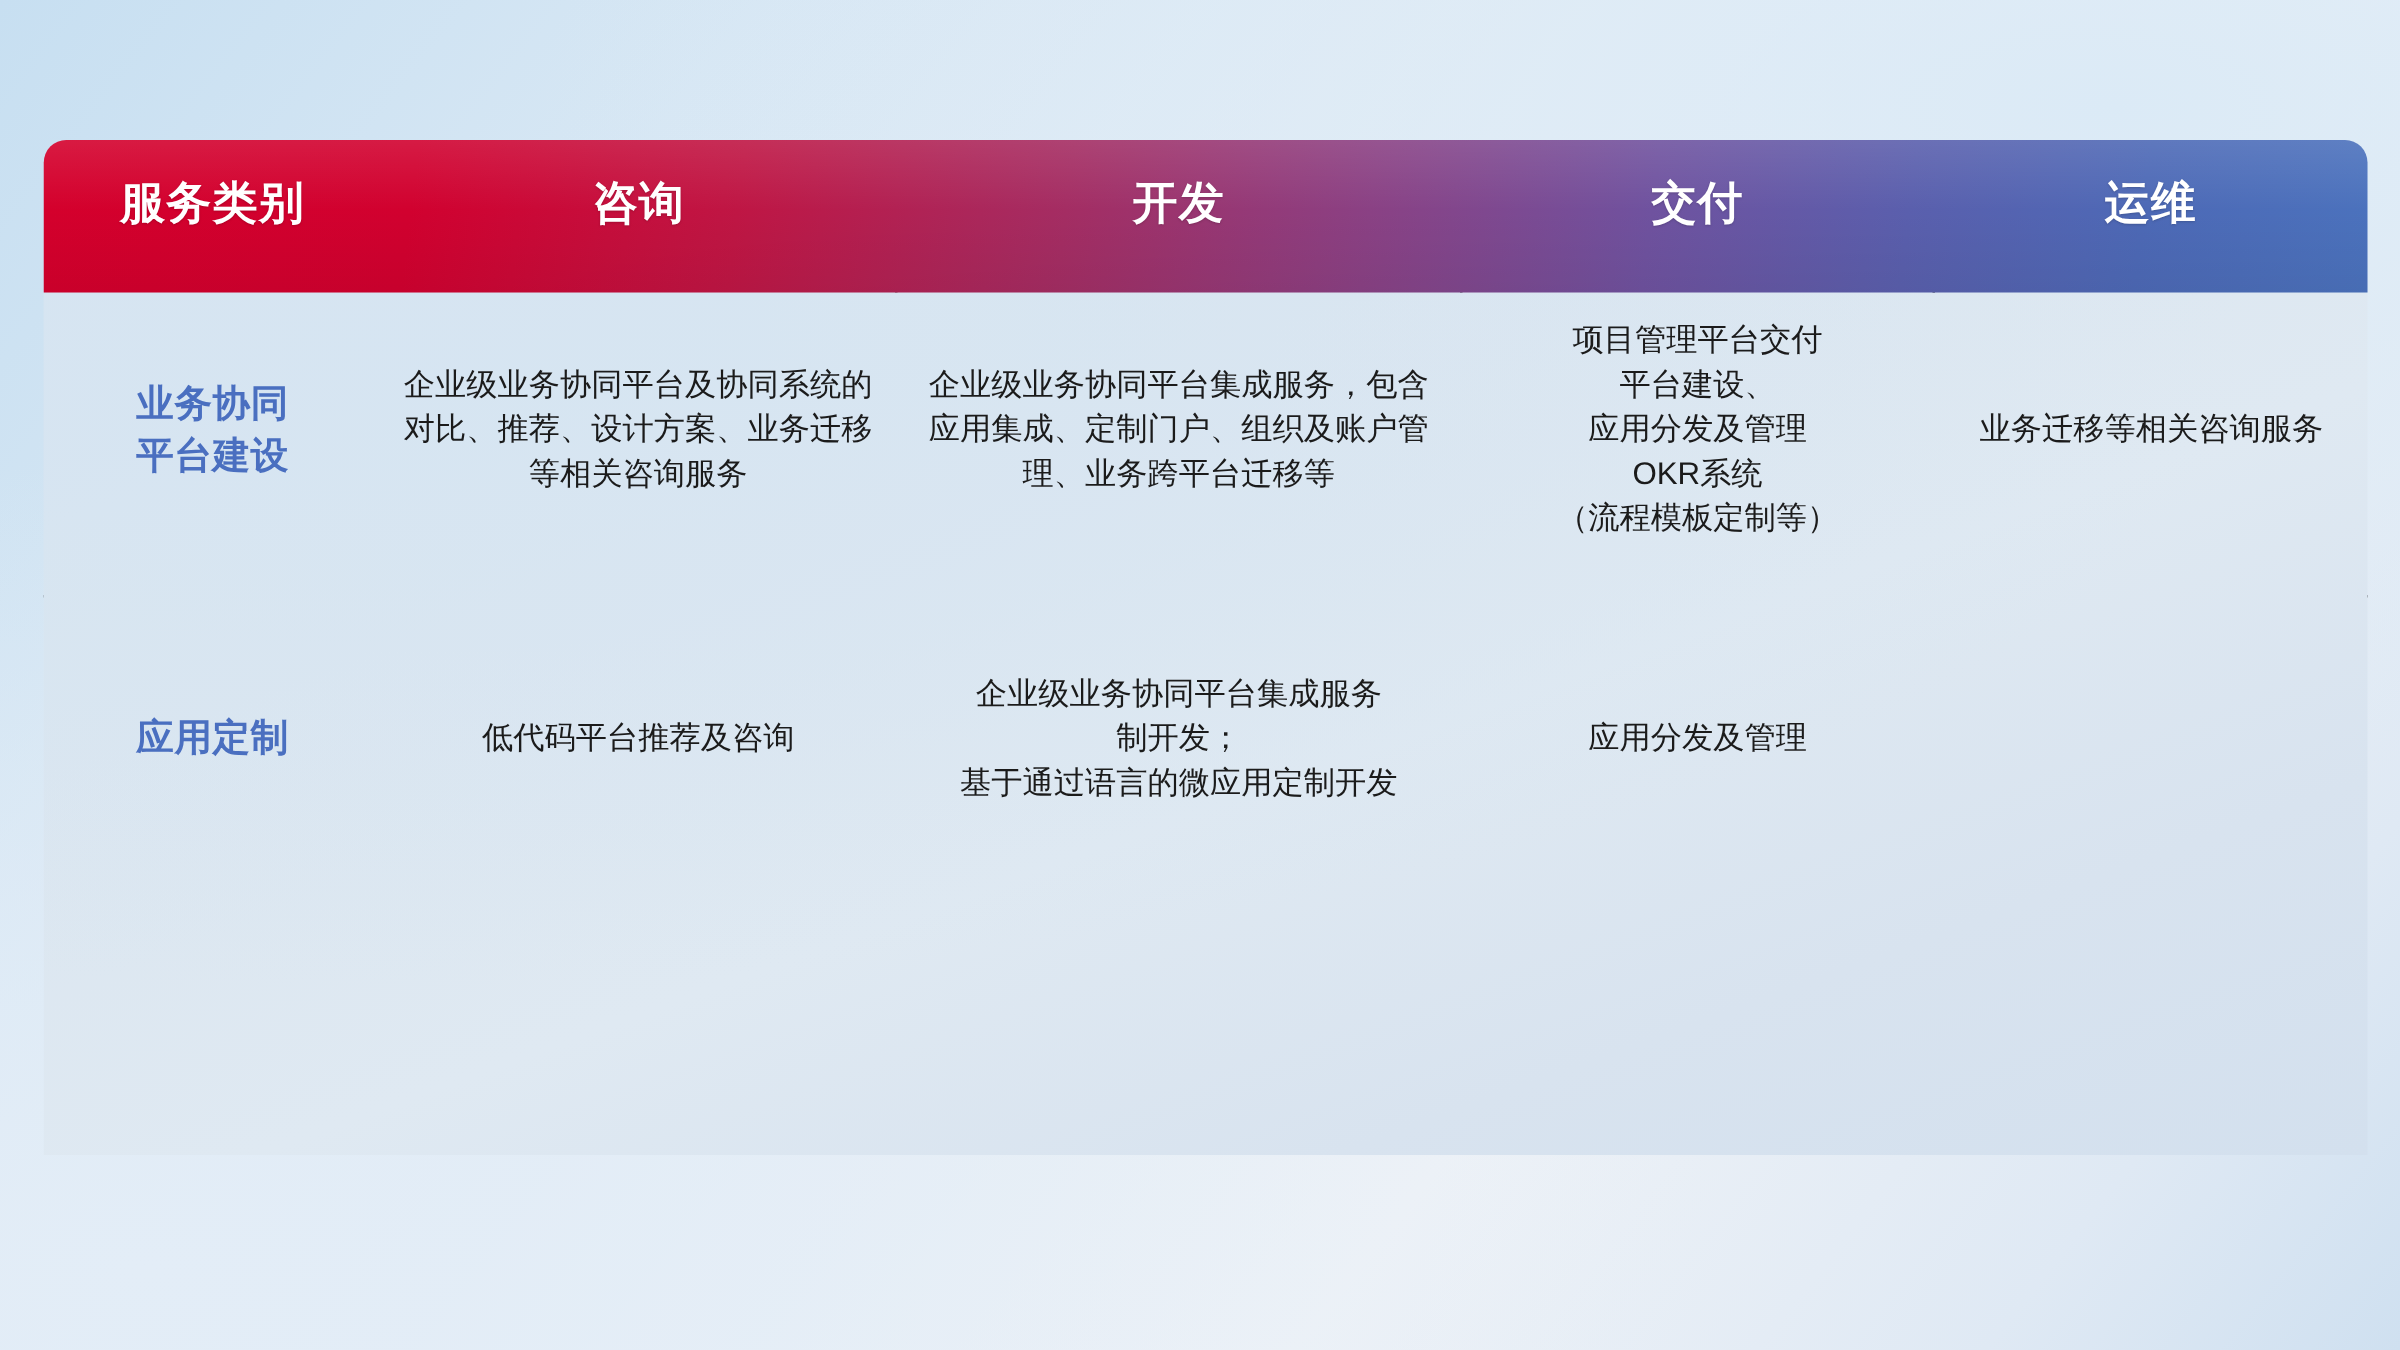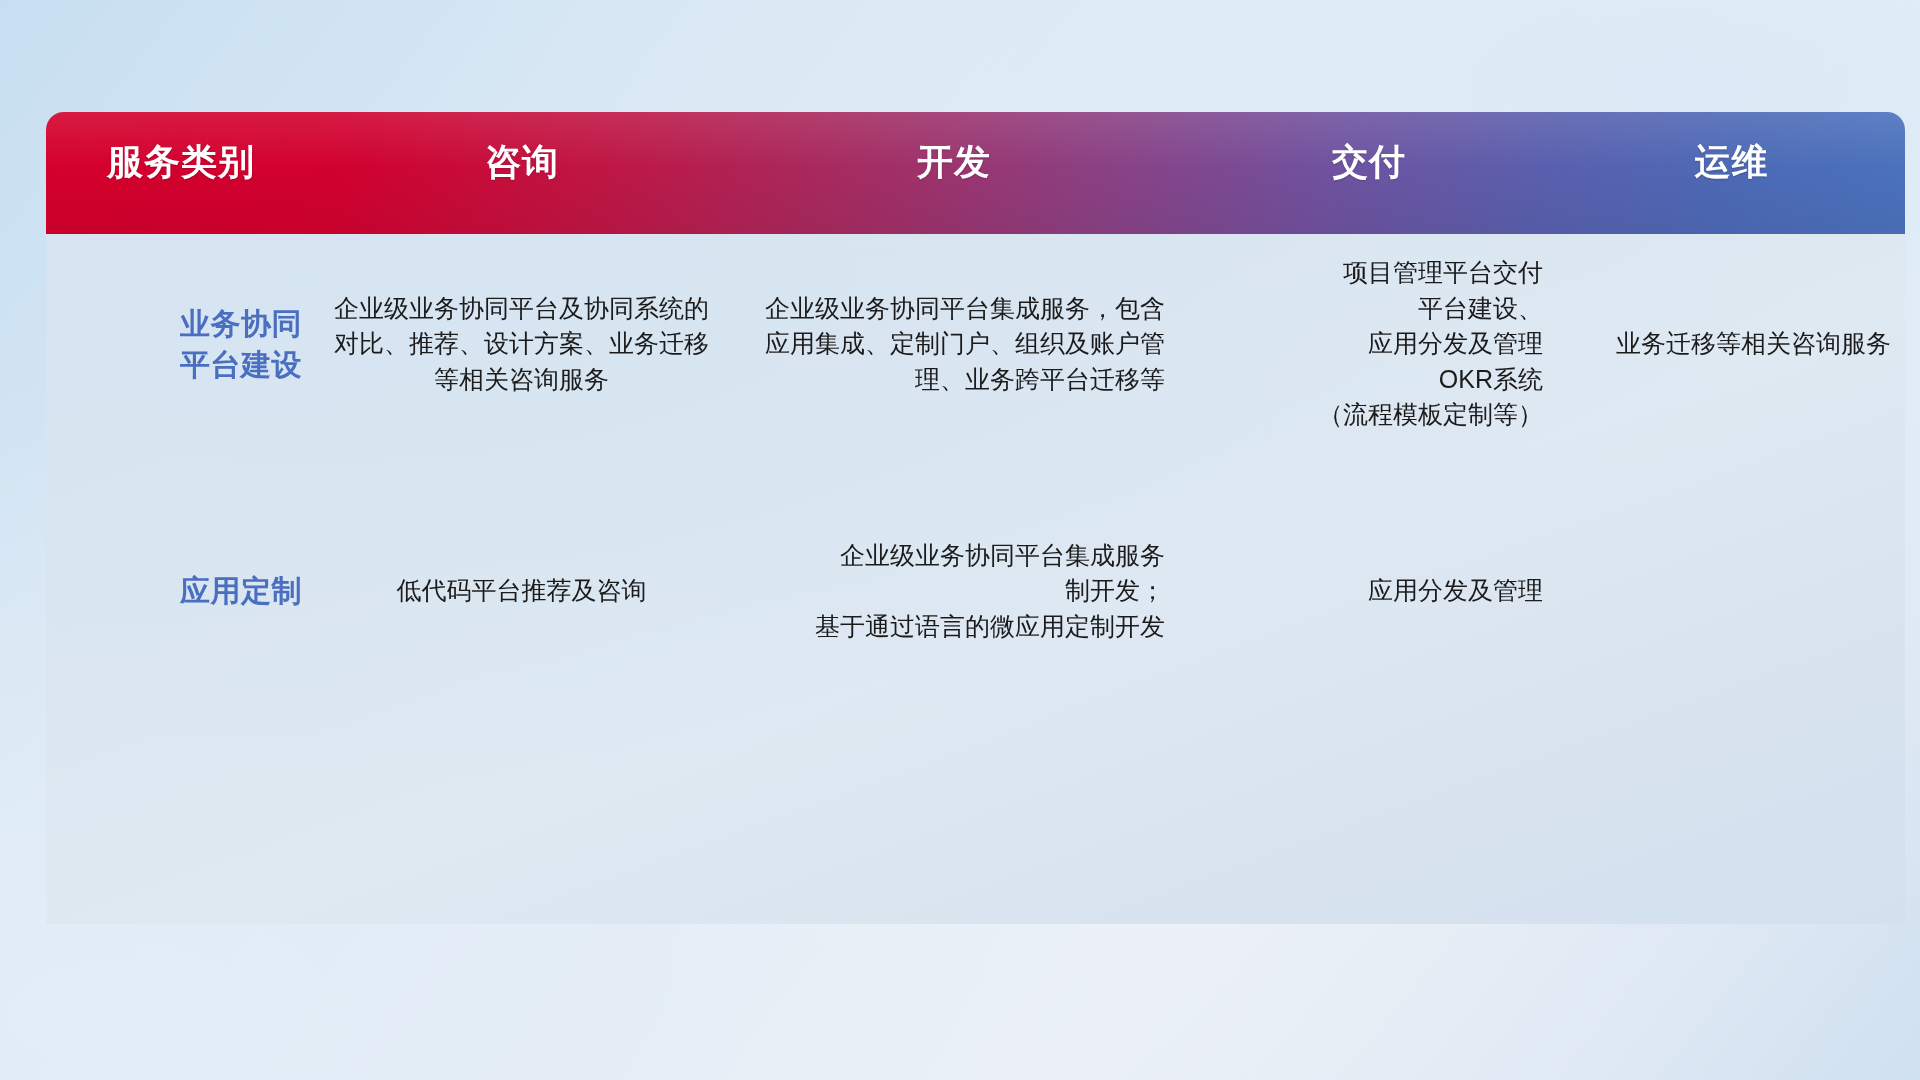--- a/index.html
+++ b/index.html
@@ -19,21 +19,21 @@
 
   #slide {
     position: relative;
     width: 1920px;
     height: 1080px;
   }
 
   
   #table-wrap {
     position: absolute;
-    left: 46px;
+    left: 35px;
     top: 112px;
     width: 1859px;
     height: 840px;
   }
 
   .table {
     width: 1859px;
     border-collapse: collapse;
     table-layout: fixed;
   }
@@ -115,25 +115,24 @@
   tbody tr.row-1 { height: 265px; }
   tbody tr.row-2 { height: 198px; }
   tbody tr.row-3 { height: 227px; }
 
   td.cat {
     color: #4a6fc0;
     font-weight: bold;
     font-size: 30px;
     line-height: 1.38;
     letter-spacing: 0.5px;
-    text-align: right;
-  }
-
-  
-  .vline   { border-left: 2px solid #1c1c1c; text-align: right; }
+  }
+
+  
+  .vline   { border-left: 2px solid #1c1c1c; }
   .hline   { border-top: 2px solid #1c1c1c; }
 
   
   col.c0 { width: 270px; }
   col.c1 { width: 412px; }
   col.c2 { width: 452px; }
   col.c3 { width: 378px; }
   col.c4 { width: 347px; }
 
   .nowrap-line { display: block; }

